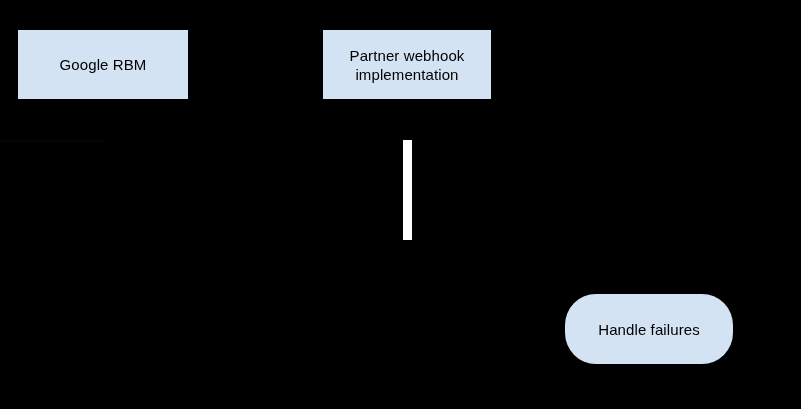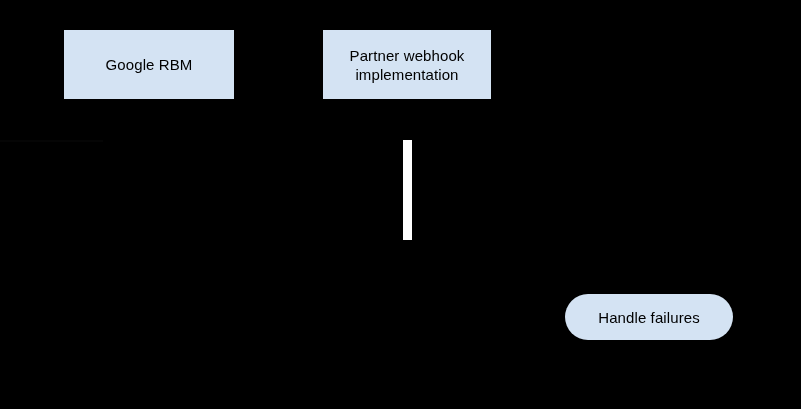--- a/index.html
+++ b/index.html
@@ -49,29 +49,29 @@
     background: #050505;
   }
 </style>
 </head>
 <body>
 
 <div id="canvas">
 
   <div class="hairline" style="left:0px; top:140px; width:103px; height:2px;"></div>
 
-  <div class="node" style="left:18px; top:30px; width:170px; height:69px;margin-left:46px;">
+  <div class="node" style="left:18px; top:30px; width:170px; height:69px;">
     <span class="node-label">Google RBM</span>
   </div>
 
   <div class="node" style="left:323px; top:30px; width:168px; height:69px;">
     <span class="node-label">Partner webhook
 implementation</span>
   </div>
 
   <div class="connector-bar" style="left:403px; top:140px; width:9px; height:100px;"></div>
 
 
-  <div class="node" style="left:565px; top:294px; width:168px; height:46px;border-radius:31px;">
+  <div class="node" style="left:565px; top:294px; width:168px; height:70px;border-radius:31px;">
     <span class="node-label">Handle failures</span>
   </div>
 
 </div>
 
 </body></html>

